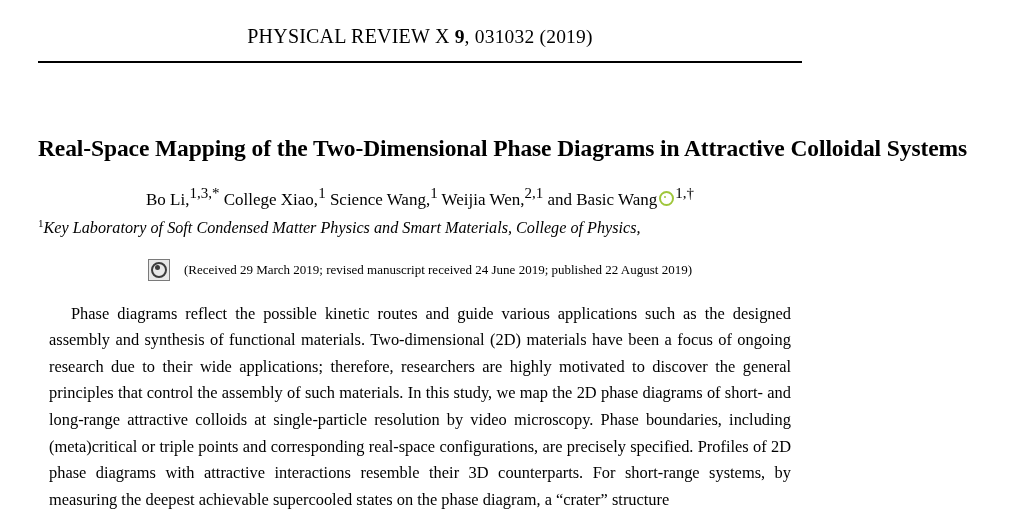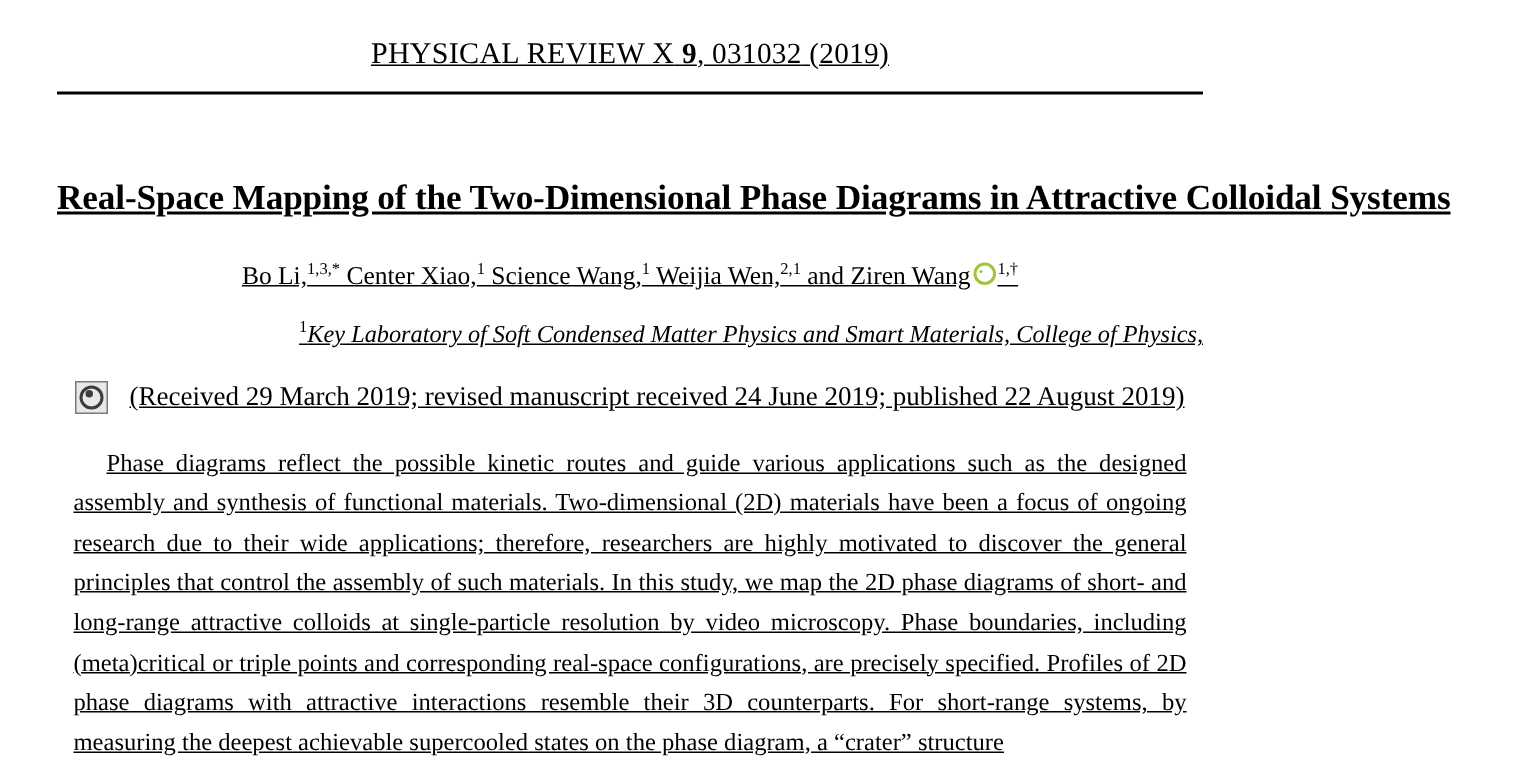--- a/index.html
+++ b/index.html
@@ -13,21 +13,20 @@
     font-family: "Liberation Serif", serif;
     color: #000000;
     overflow: hidden;
   }
   .page {
     position: relative;
     width: 840px;
     height: 522px;
     box-sizing: border-box;
     padding: 0 38px;
-    text-decoration: underline;
   }
 
   
   .journal-header {
     text-align: center;
     font-size: 19.5px;
     letter-spacing: 0.2px;
     padding-top: 25px;
     white-space: nowrap;
   }
@@ -39,37 +38,37 @@
     font-weight: bold;
   }
   .header-rule {
     border-top: 2.5px solid #000;
     margin-top: 13px;
     height: 0;
   }
 
   
   .title {
-    margin-top: 56px;
+    margin-top: 72px;
     text-align: left;
     font-size: 23.5px;
     font-weight: bold;
     letter-spacing: -0.1px;
     white-space: nowrap;
   }
 
   
   .authors {
     margin-top: 27px;
     text-align: center;
     font-size: 17px;
     line-height: 1.25;
   }
   .authors sup {
-    font-size: 11px;
+    font-size: 15px;
     vertical-align: super;
     line-height: 0;
   }
   .orcid {
     display: inline-block;
     width: 11px;
     height: 11px;
     border-radius: 50%;
     border: 2px solid #9fc63b;
     background: #ffffff;
@@ -83,22 +82,22 @@
     left: 2.5px;
     top: 2.5px;
     width: 2px;
     height: 2px;
     border-radius: 50%;
     background: #9fc63b;
   }
 
   
   .affiliations {
-    margin-top: 19px;
-    text-align: right;
+    margin-top: 8px;
+    text-align: left;
     font-style: italic;
     font-size: 16.2px;
     line-height: 1.32;
   }
   .affiliations sup {
     font-style: normal;
     font-size: 11px;
     vertical-align: super;
     line-height: 0;
   }
@@ -132,21 +131,21 @@
     content: "";
     position: absolute;
     left: 1.5px;
     top: 1.5px;
     width: 5px;
     height: 5px;
     border-radius: 50%;
     background: #3c3c3c;
   }
   .received-text {
-    font-size: 18px;
+    font-size: 13px;
     white-space: nowrap;
   }
 
   
   .abstract {
     margin: 20px auto 0 auto;
     width: 742px;
     font-size: 16.4px;
     line-height: 1.62;
     text-align: justify;
@@ -161,21 +160,21 @@
 <div class="page">
 
   <div class="journal-header">
     <span class="journal-name">PHYSICAL REVIEW X</span><span> </span><span class="journal-vol">9</span><span>, 031032</span><span> (2019)</span>
   </div>
   <div class="header-rule"></div>
 
   <h1 class="title">Real-Space Mapping of the Two-Dimensional Phase Diagrams in Attractive Colloidal Systems</h1>
 
   <div class="authors">
-    <span>Bo Li,</span><sup>1,3,*</sup><span> Center Xiao,</span><sup>1</sup><span> Science Wang,</span><sup>1</sup><span> Weijia Wen,</span><sup>2,1</sup><span> and Ziren Wang</span><span class="orcid"></span><sup>1,†</sup>
+    <span>Bo Li,</span><sup>1,3,*</sup><span> College Xiao,</span><sup>1</sup><span> Science Wang,</span><sup>1</sup><span> Weijia Wen,</span><sup>2,1</sup><span> and Basic Wang</span><span class="orcid"></span><sup>1,†</sup>
   </div>
 
   <div class="affiliations">
     <div><sup>1</sup><span>Key Laboratory of Soft Condensed Matter Physics and Smart Materials, College of Physics,</span></div>
   </div>
 
   <div class="received-row">
     <span class="crossmark">
         <span class="ring"></span>
       </span>

